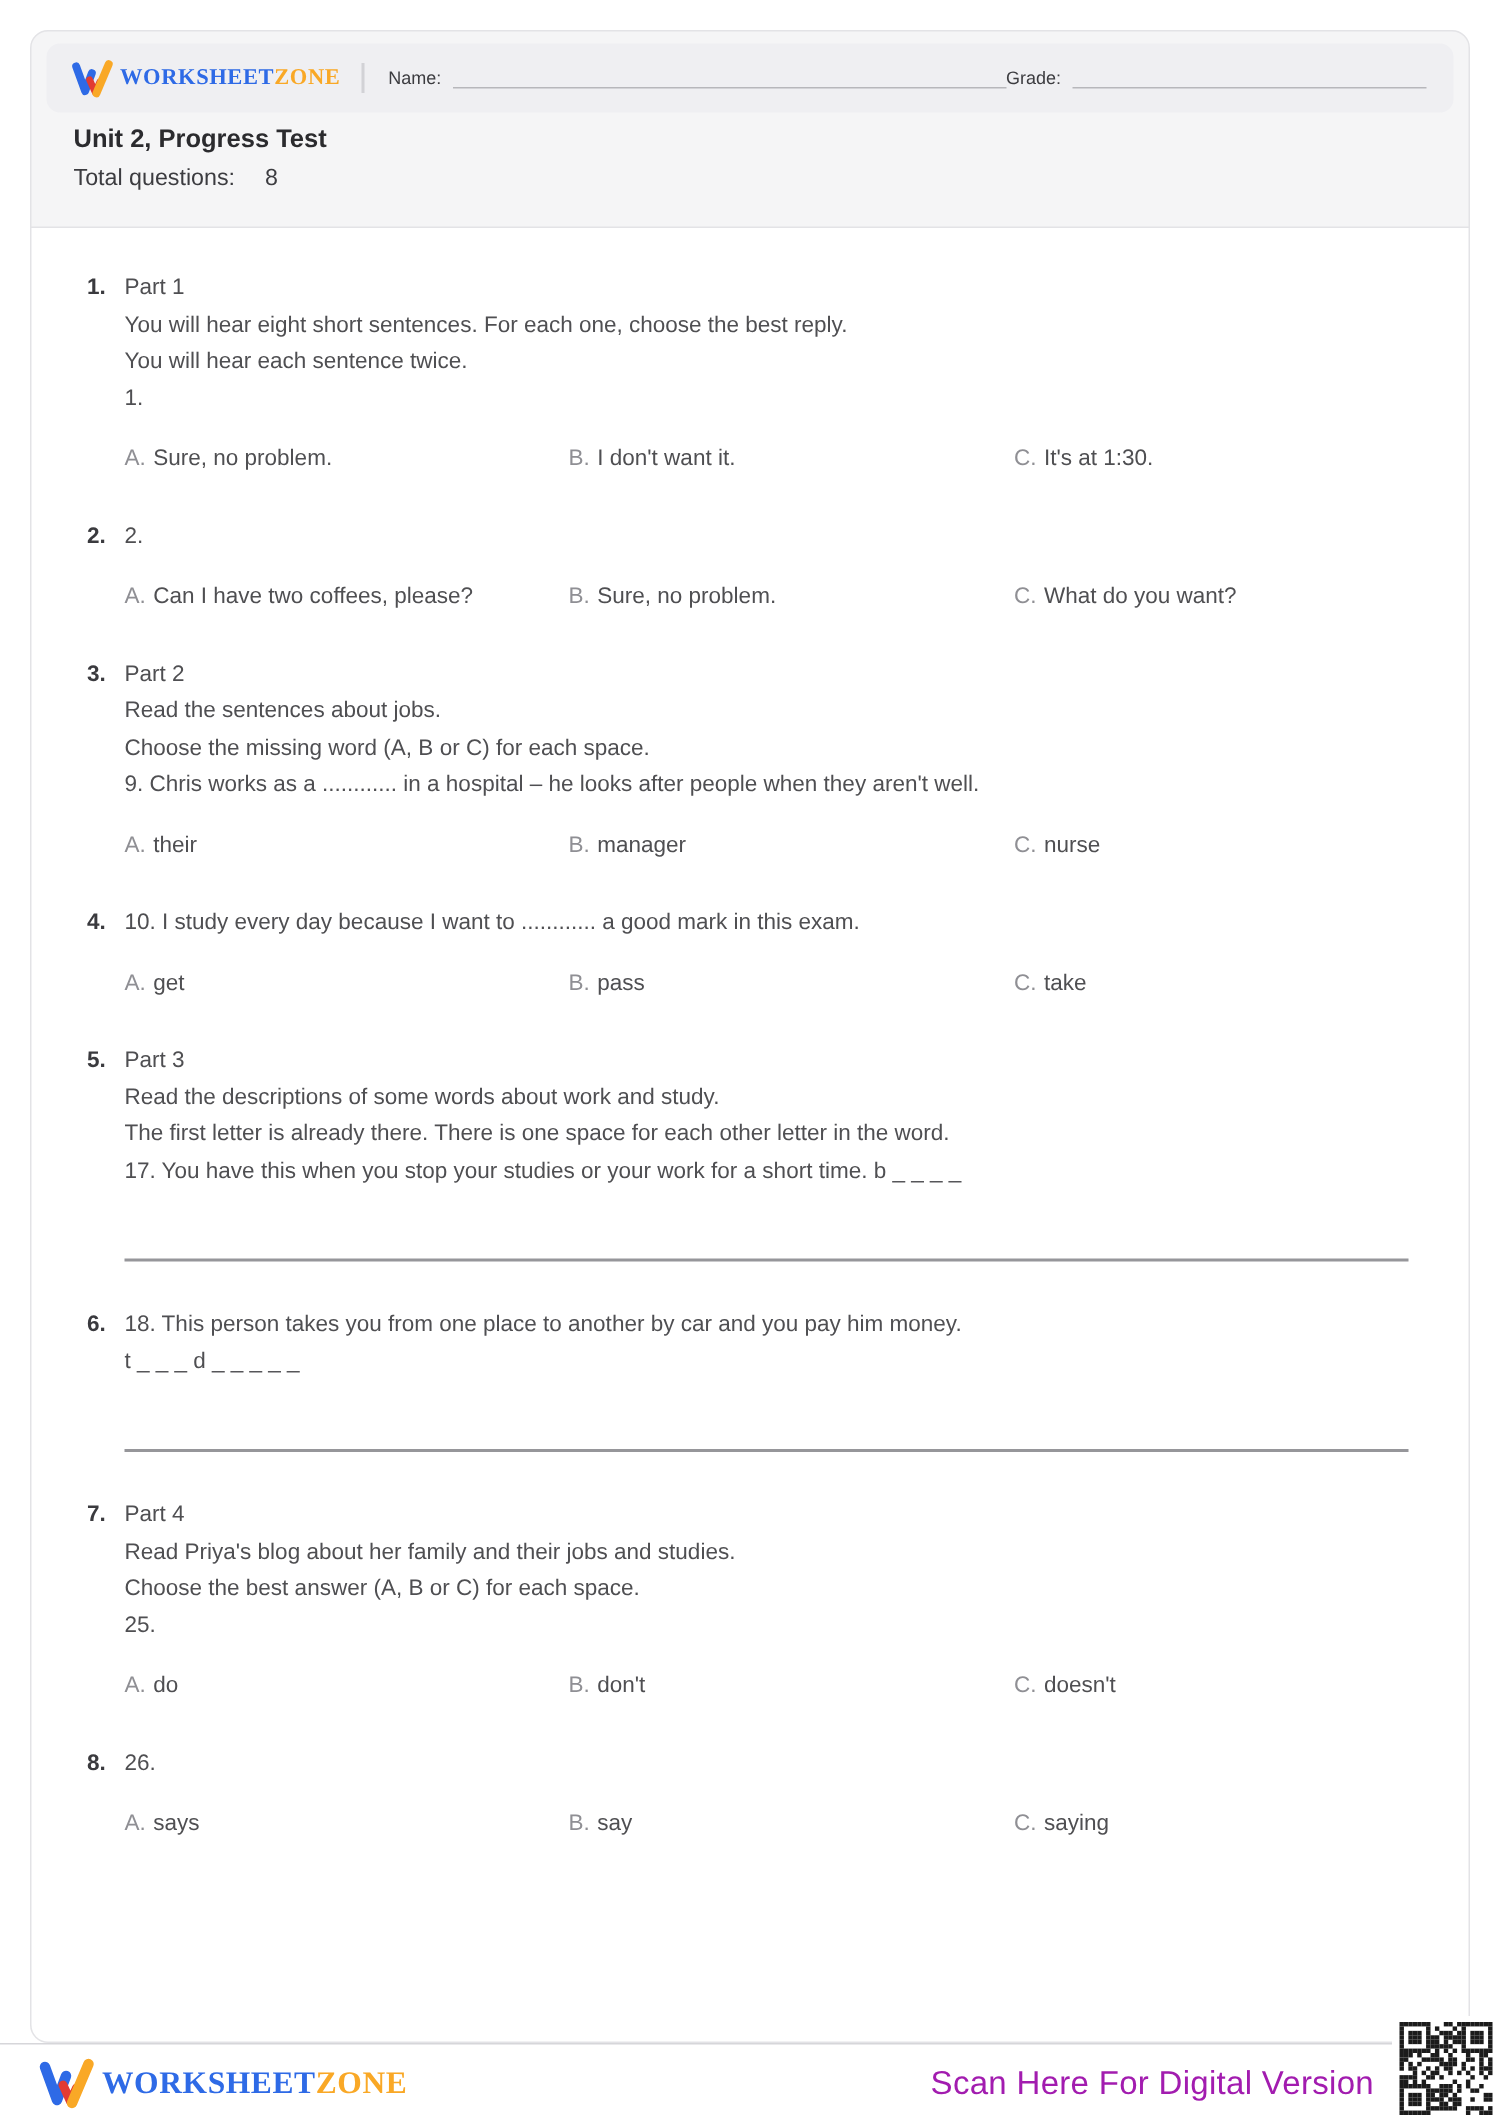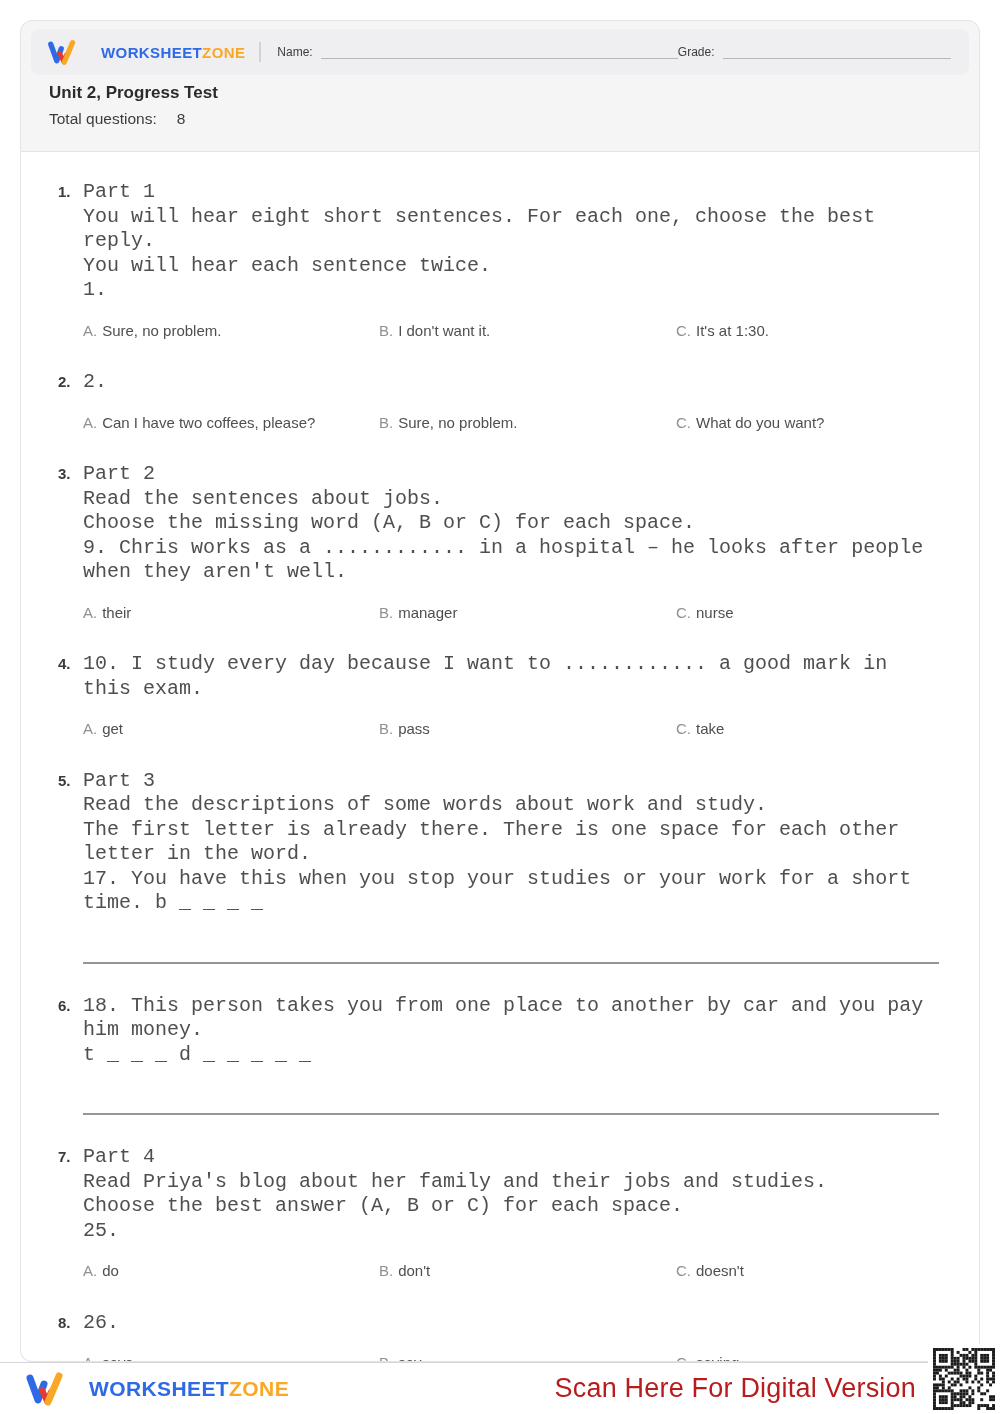--- a/index.html
+++ b/index.html
@@ -19,21 +19,21 @@
     border: 1px solid var(--border-gray, #E3E3E6);
     border-radius: 12px 12px 0 0;
   }
   .header-bar {
     position: absolute; left: 10px; right: 10px; top: 8px; height: 46px;
     background: var(--header-bar-gray, #EFEFF2);
     border-radius: 9px;
     display: flex; align-items: center;
     padding: 0 18px 0 16px;
   }
-  .logo { display: flex; align-items: center; gap: 24px; }
+  .logo { display: flex; align-items: center; gap: 3px; font-family: Liberation Serif, serif; }
   .logo svg { display: block; }
   .logo-text { font-weight: 700; letter-spacing: .4px; white-space: nowrap; }
   .header-bar .logo-text { font-size: 15px; }
   .lw { color: var(--brand-blue, #2E6AE6); }
   .lz { color: var(--brand-orange, #F9A826); }
   .hdr-divider { width: 2px; height: 20px; background: #d2d2d6; margin: 0 16px 0 14px; }
   .field-label { font-size: 12px; color: #3c3c40; white-space: nowrap; }
   .write-line { border-bottom: 1px solid #b7b7bb; height: 14px; margin-left: 8px; }
   .name-line { width: 372px; }
   .grade-line { width: 238px; }
@@ -50,40 +50,40 @@
     background: #fff;
     border: 1px solid var(--border-gray, #E3E3E6);
     border-top: none;
     border-radius: 0 0 12px 12px;
     padding: 28px 40px 0 37px;
     overflow: hidden;
   }
   .question { display: flex; margin-bottom: 27px; }
   .q-num { width: 25px; flex: 0 0 25px; font-size: 15px; font-weight: 700; color: #3a3a3e; line-height: 24.5px; }
   .q-body { flex: 1; min-width: 0; }
-  .q-line { font-size: 20px; line-height: 24.5px; color: var(--text-body, #4F4F52); white-space: pre-wrap; font-family: Liberation Mono, monospace; }
+  .q-line { font-size: 15px; line-height: 24.5px; color: var(--text-body, #4F4F52); white-space: pre-wrap; }
   .options-row { display: flex; margin-top: 16px; }
   .option { font-size: 15px; line-height: 24.5px; }
   .option:nth-child(1) { width: 296px; flex: 0 0 296px; }
   .option:nth-child(2) { width: 297px; flex: 0 0 297px; }
   .option:nth-child(3) { flex: 1; }
   .opt-letter { color: var(--text-muted, #8F8F94); margin-right: 5px; }
   .opt-text { color: var(--text-body, #4F4F52); margin-top: 45px; }
   .answer-line { margin-top: 46px; border-bottom: 2px solid #96969a; height: 0; }
 
   
   .footer {
     position: absolute; left: 0; right: 0; bottom: 0; height: 52px;
     background: #fff;
     border-top: 1px solid #d6d6da;
     display: flex; align-items: center; justify-content: space-between;
     padding: 0 84px 0 25px;
   }
   .footer .logo-text { font-size: 21px; }
-  .scan-text { font-size: 27px; color: #b91c1c; letter-spacing: .2px; }
+  .scan-text { font-size: 22px; color: #a21caf; letter-spacing: .2px; }
   .qr-box {
     position: absolute; right: 0; bottom: 0; width: 72px; height: 70px;
     background: #fff; padding: 4px; z-index: 5;
   }
   .qr-box svg { display: block; }
 </style>
 </head>
 <body>
 
 <div class="top-panel">

